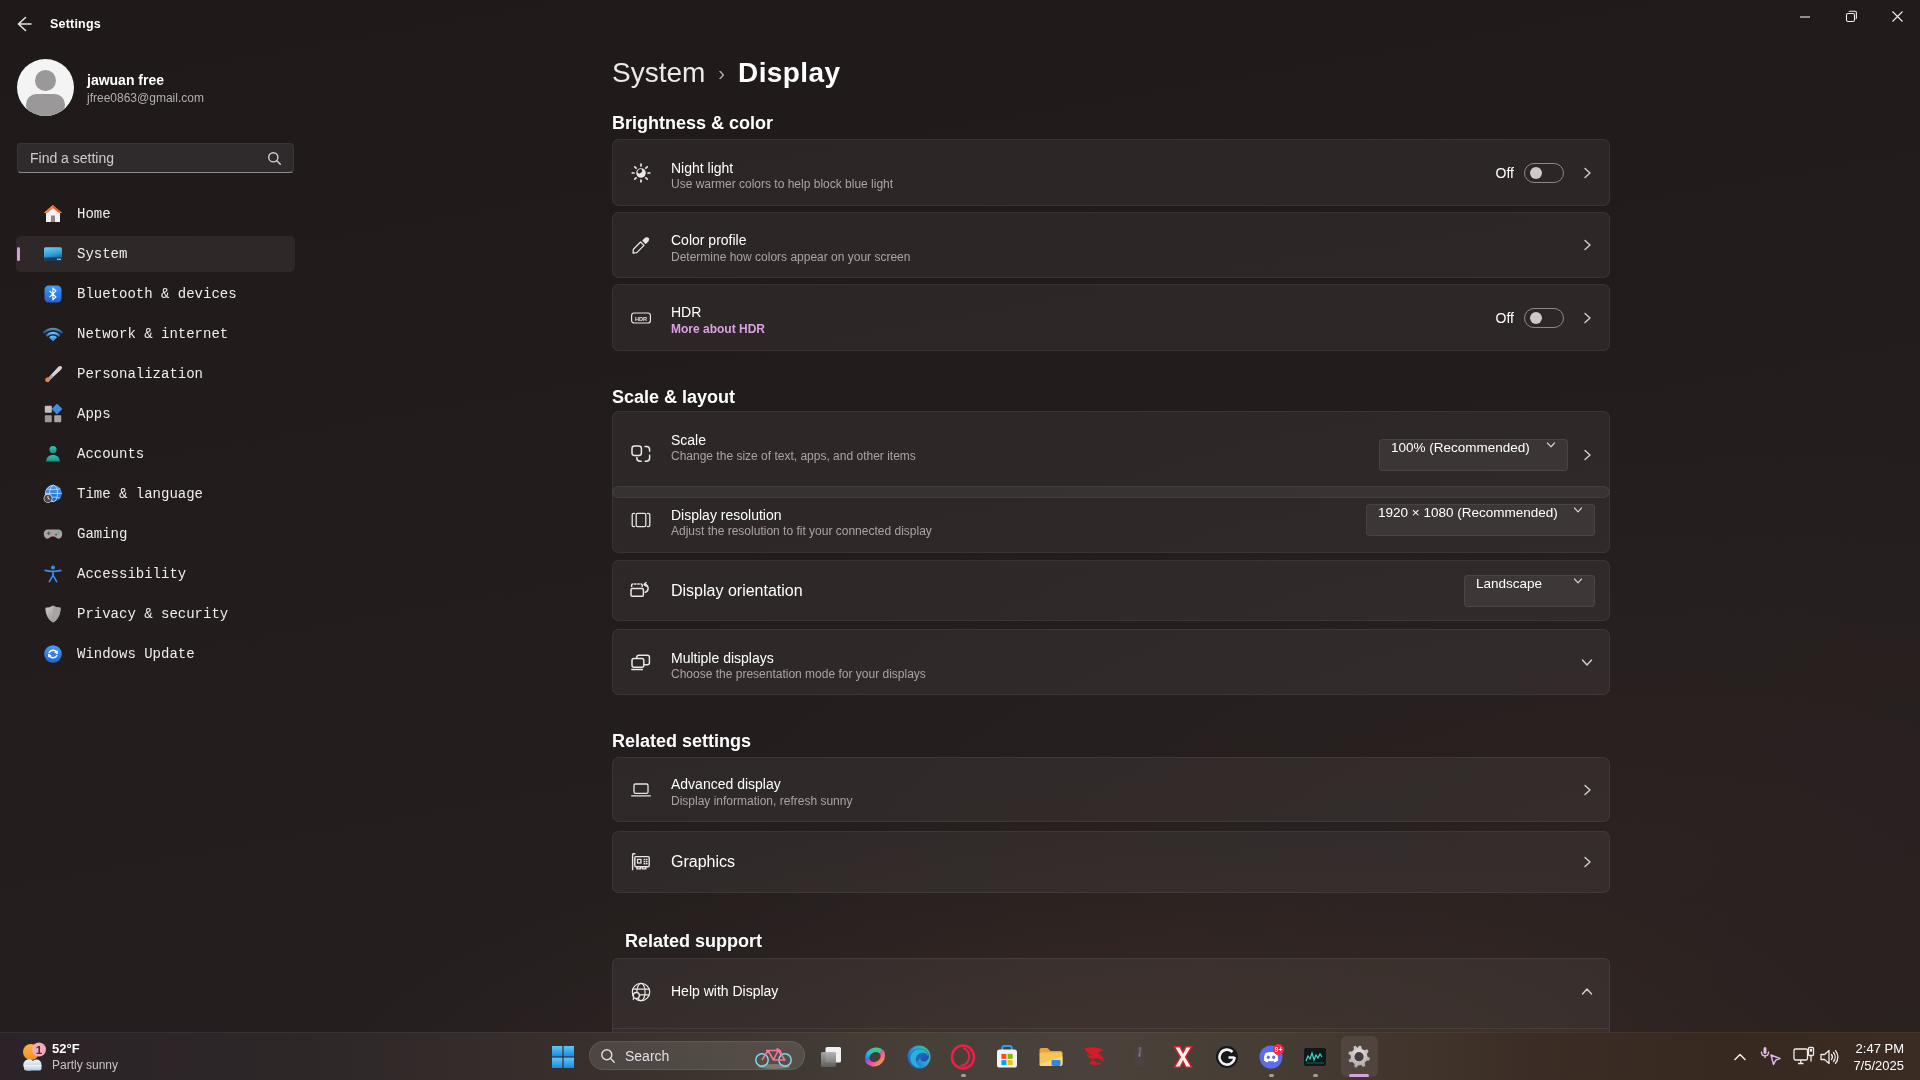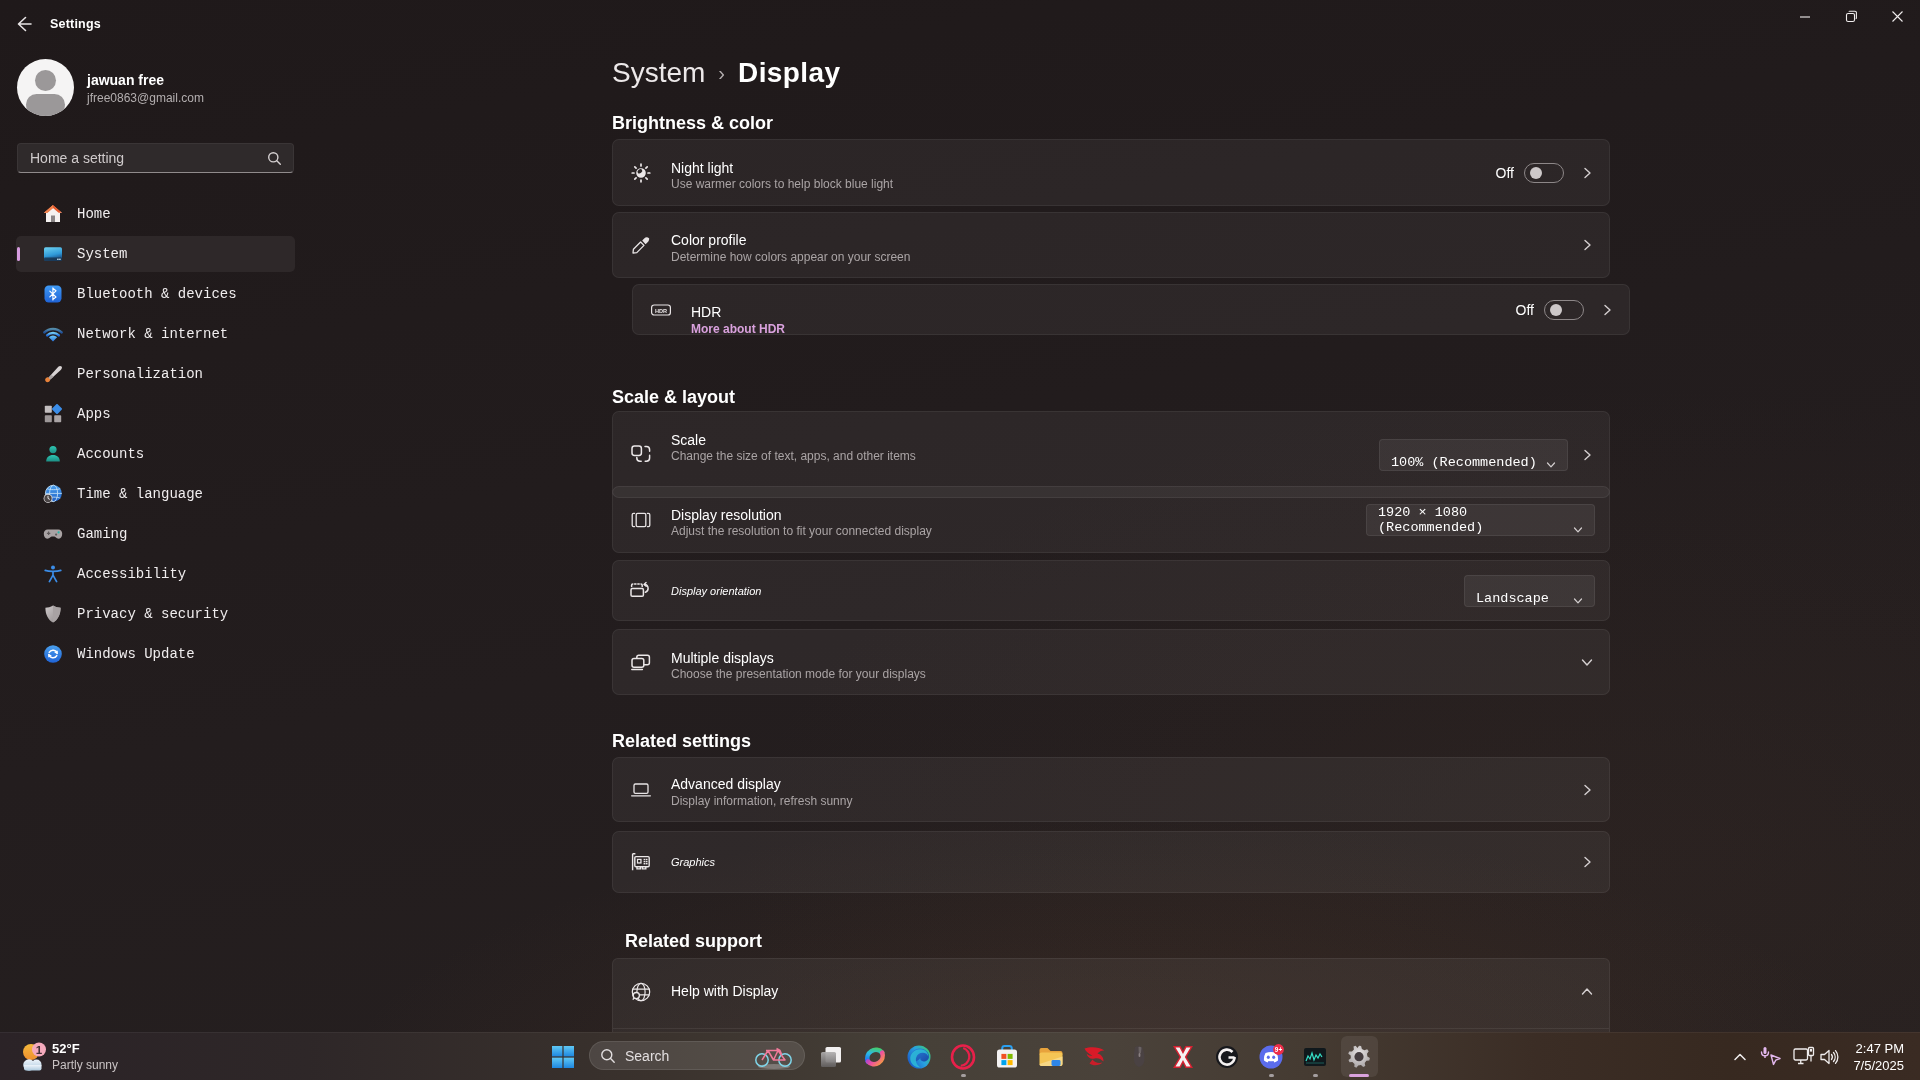--- a/index.html
+++ b/index.html
@@ -30,26 +30,26 @@
 .nav .bar { position:absolute; left:0.5px; top:11px; width:3px; height:14px; border-radius:2px; background:#d79ce0; }
 .nav .ic { position:absolute; left:27px; top:8px; width:20px; height:20px; }
 .nav .tx { position:absolute; left:61px; top:50%; transform:translateY(-50%); font-size:14px; color:#f0edee; }
 
 #crumb { left:612px; top:57px; font-size:28px; color:#fff; }
 .seclabel { left:612px; font-size:18px; font-weight:bold; color:#fff; }
 .card { left:612px; width:998px; background:rgba(255,255,255,0.05); border:1px solid rgba(255,255,255,0.06); border-radius:7px; }
 .card .ic { position:absolute; left:17px; top:50%; transform:translateY(-50%); width:22px; height:22px; }
 .card .t1 { position:absolute; left:58px; font-size:14px; color:#fff; }
 .card .t2 { position:absolute; left:58px; font-size:12px; color:#aaa4a5; }
-.card .tc { position:absolute; left:58px; top:50%; transform:translateY(-50%); font-size:11px; color:#fff;font-style:italic; }
+.card .tc { position:absolute; left:58px; top:50%; transform:translateY(-50%); font-size:16px; color:#fff; }
 .chev { position:absolute; top:50%; transform:translateY(-50%); right:15px; width:14px; height:14px; }
 .offlbl { position:absolute; top:50%; transform:translateY(-50%); right:95px; font-size:14px; color:#fff; }
 .toggle { position:absolute; top:50%; transform:translateY(-50%); right:45px; width:40px; height:20px; border:1px solid #8d8788; border-radius:10px; }
 .toggle .knob { position:absolute; left:5px; top:3px; width:12px; height:12px; border-radius:50%; background:#cdc8c9; }
-.drop { position:absolute; top:50%; transform:translateY(-50%); height:32px; background:rgba(255,255,255,0.062); border:1px solid rgba(255,255,255,0.075); border-radius:4px; display:flex; align-items:flex-end; justify-content:space-between; padding:0 11px; font-size:13.5px; color:#fff;font-family:Liberation Mono, monospace; }
+.drop { position:absolute; top:50%; transform:translateY(-50%); height:32px; background:rgba(255,255,255,0.062); border:1px solid rgba(255,255,255,0.075); border-radius:4px; display:flex; align-items:flex-start; justify-content:space-between; padding:0 11px; font-size:13.5px; color:#fff; }
 .dchev { width:10px; height:10px; margin-left:8px; flex:none; }
 
 #taskbar { left:0; top:1032px; width:1920px; height:48px;
   background:linear-gradient(90deg, #2b2327 0%, #2e2728 16%, #3a322d 34%, #464038 48%, #4a423a 58%, #453b32 68%, #3b2d25 80%, #372920 90%, #3a2b23 100%);
   border-top:1px solid rgba(255,255,255,0.05); }
 .tbicon { position:absolute; top:50%; transform:translate(-50%,-50%); }
 .tbdot { position:absolute; top:41px; width:5px; height:3px; border-radius:2px; background:#a49e9f; }
 #traytime { position:absolute; right:16px; top:7px; text-align:right; font-size:13px; color:#fff; line-height:17px; }
 </style>
 </head>
@@ -77,21 +77,21 @@
       </svg>
     </div>
 
 <div id="avatar" class="abs">
       <div id="avHead"></div>
       <div id="avBody"></div>
     </div>
 <div id="uname" class="abs">jawuan free</div>
 <div id="uemail" class="abs">jfree0863@gmail.com</div>
 <div id="searchBox" class="abs">
-      <span class="ph">Home a setting</span>
+      <span class="ph">Find a setting</span>
 <svg width="15" height="15" viewBox="0 0 15 15">
         <circle cx="6.3" cy="6.3" r="4.6" stroke="#d5d0d1" stroke-width="1.4" fill="none"></circle>
         <path d="M9.8 9.8 L13.3 13.3" stroke="#d5d0d1" stroke-width="1.4" stroke-linecap="round"></path>
       </svg>
 </div>
 
 <div class="nav abs" style="top:196px;">
   <svg class="ic" viewBox="0 0 20 20">
         <path d="M10 1.5 L19 9 H17 V18 H3 V9 H1 Z" fill="#f5f2f0"></path>
         <path d="M10 1 L1 8.7 H4.4 L10 4 L15.6 8.7 H19 Z" fill="#e85d2f"></path>
@@ -269,21 +269,21 @@
         <path d="M3.4 15.2 L10.6 8 L14 11.4 L6.8 18.6 L3 19 Z" stroke="#e8e4e5" stroke-width="1.3" fill="none" stroke-linejoin="round"></path>
         <path d="M12.2 6.4 L14.2 4.4 C15.6 3 17.8 3 19 4.2 L19.2 4.4 C19.2 5.8 18.8 7 17.6 8.2 L15.6 10.2 Z" fill="#e8e4e5" transform="rotate(0 16 7)"></path>
       </svg>
   <div class="t1" style="top:19px;">Color profile</div>
   <div class="t2" style="top:37px;">Determine how colors appear on your screen</div>
   <svg class="chev" viewBox="0 0 14 14">
         <path d="M5 2.5 L10 7 L5 11.5" stroke="#d5d0d1" stroke-width="1.4" fill="none" stroke-linecap="round" stroke-linejoin="round"></path>
       </svg>
 </div>
 
-<div class="card abs" style="top:284px; height:51px;margin-left:20px;">
+<div class="card abs" style="top:284px; height:67px;">
   <svg class="ic" viewBox="0 0 22 22">
         <rect x="1.6" y="6" width="18.8" height="10" rx="2.6" stroke="#e8e4e5" stroke-width="1.2" fill="none"></rect>
         <text x="11" y="13.8" text-anchor="middle" font-size="5.6" font-weight="bold" fill="#e8e4e5" font-family="Liberation Sans, sans-serif">HDR</text>
       </svg>
   <div class="t1" style="top:19px;">HDR</div>
   <div class="t2" style="top:37px; color:#d9a1dd; font-weight:bold;">More about HDR</div>
   <div class="offlbl">Off</div>
   <div class="toggle">
         <div class="knob"></div>
       </div>

